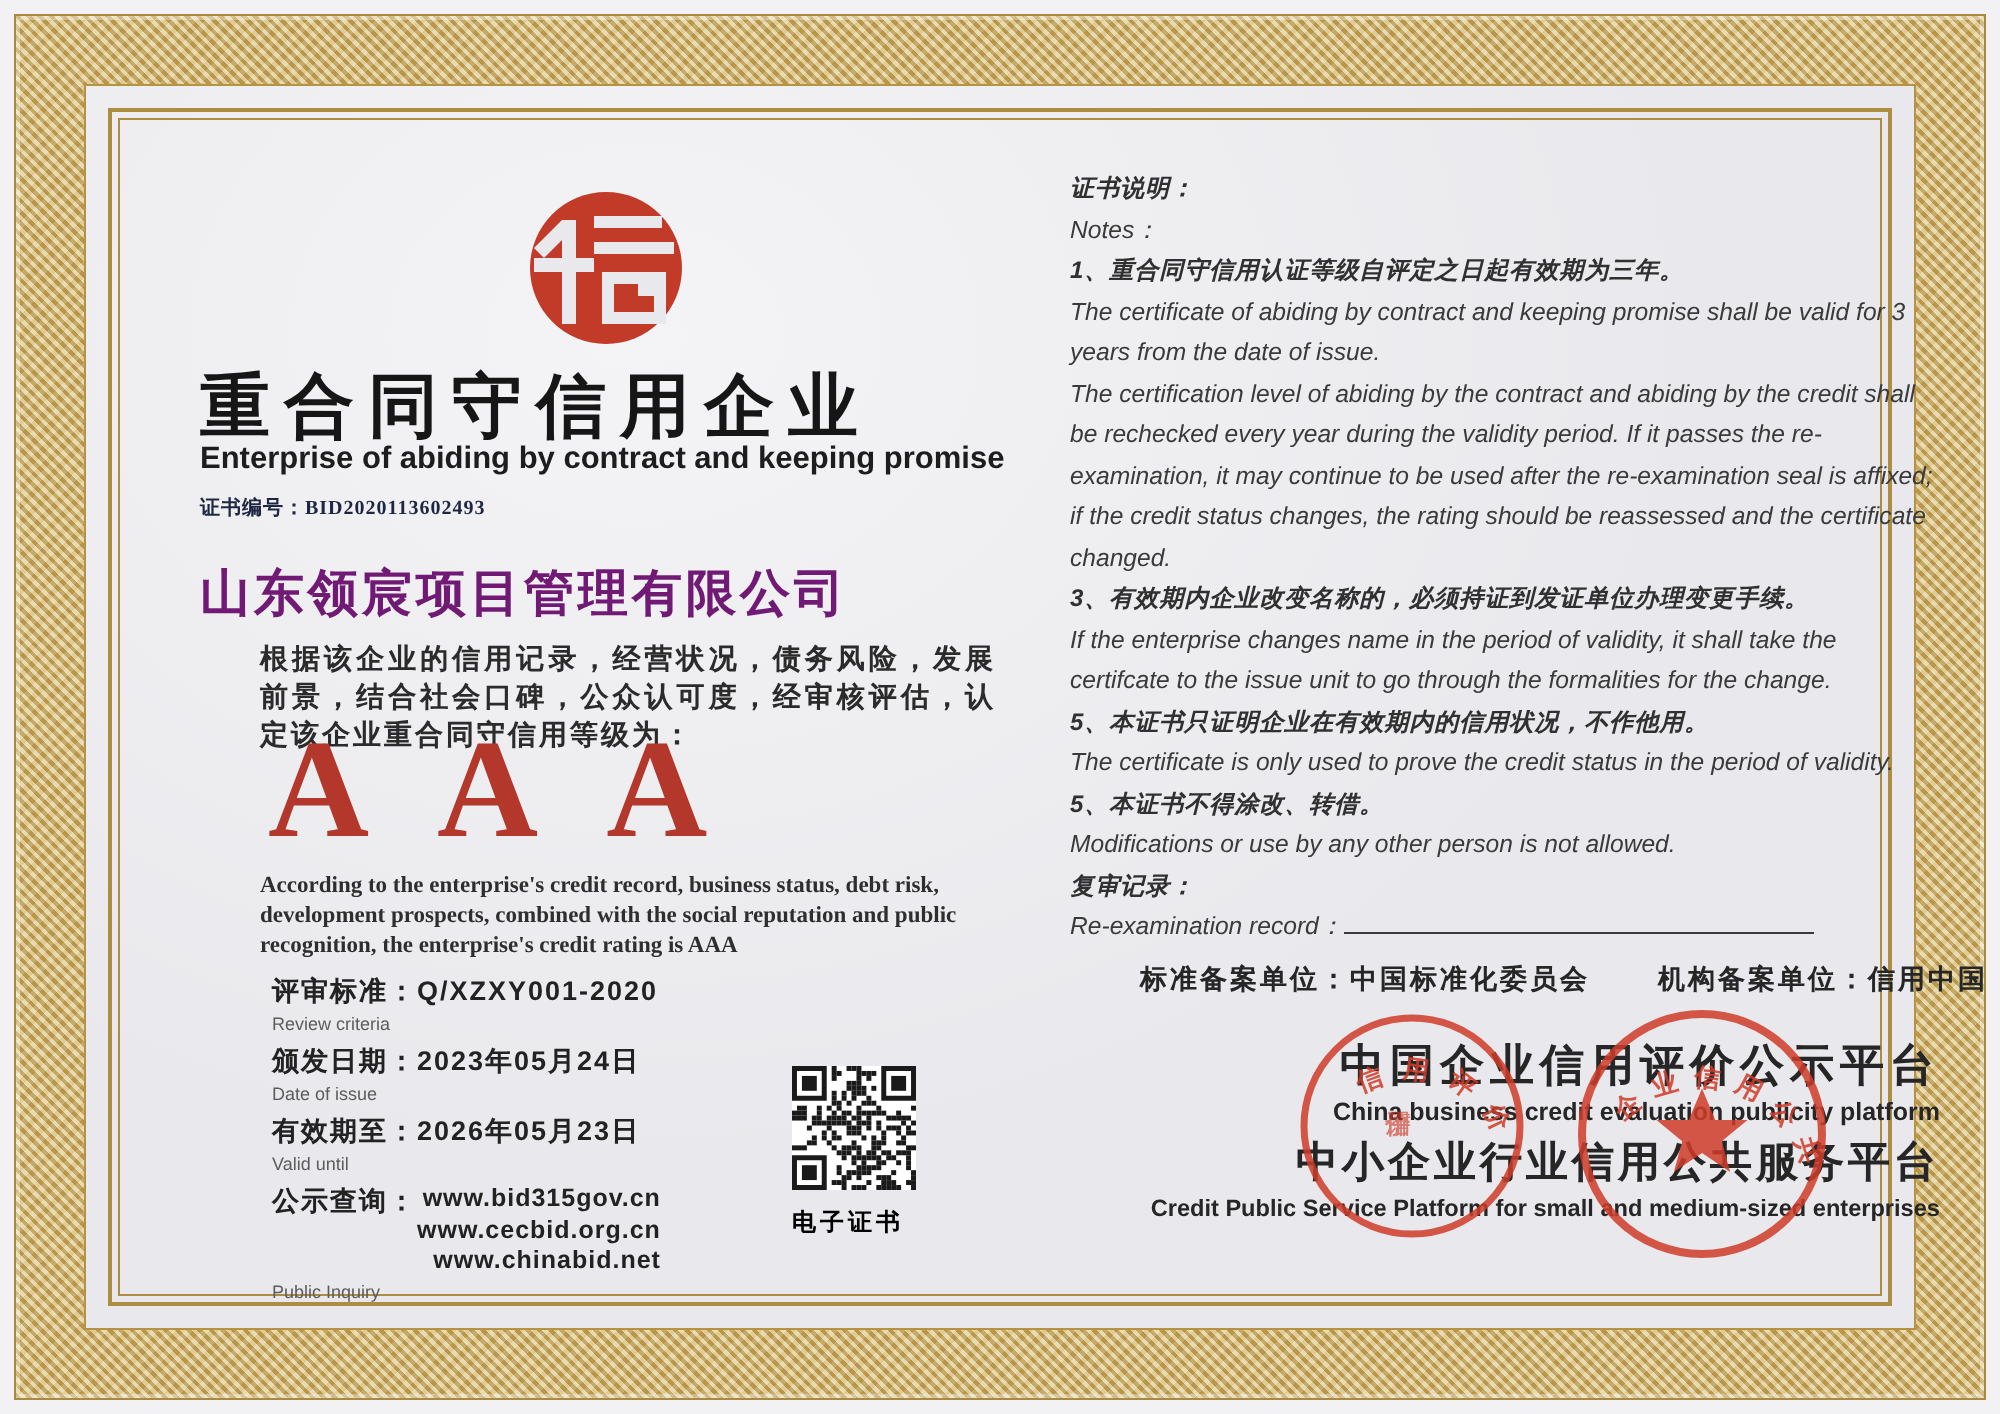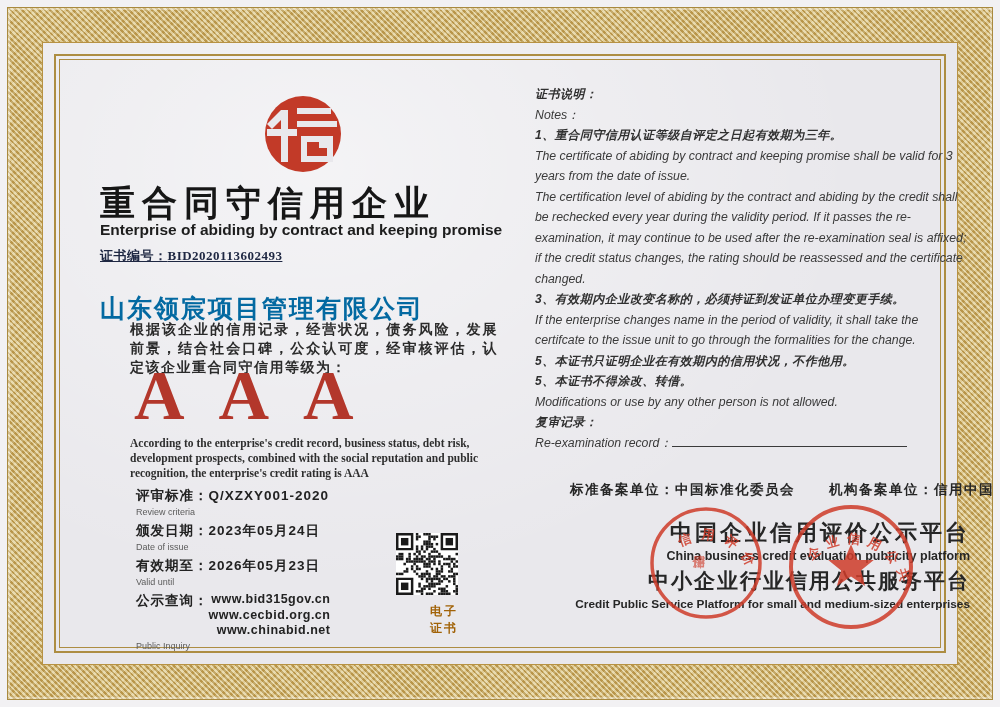--- a/index.html
+++ b/index.html
@@ -32,37 +32,37 @@
     outline-offset:-6px;
     pointer-events:none;
   }
   .abs{position:absolute;}
   .ctr{text-align:left;}
 
   
   .logo-box{left:258px;top:90px;width:90px;height:88px;}
   .cert-title{left:100px;top:180px;width:410px;font-size:35px;font-weight:bold;letter-spacing:7px;color:#161616;}
   .cert-subtitle{left:100px;top:221px;width:410px;font-size:15.5px;font-weight:bold;color:#1d1d1d;}
-  .cert-no{left:100px;top:247px;width:410px;font-size:13px;font-weight:bold;
-    font-family:"Liberation Serif","DejaVu Serif",serif;color:#1e2742;letter-spacing:.5px;text-decoration:underline;}
-  .company{left:100px;top:292px;width:410px;font-size:25px;font-weight:600;letter-spacing:2px;color:#0369a1;}
+  .cert-no{left:100px;top:247px;width:410px;font-size:10px;font-weight:bold;
+    font-family:"Liberation Serif","DejaVu Serif",serif;color:#1e2742;letter-spacing:.5px;}
+  .company{left:100px;top:280px;width:410px;font-size:25px;font-weight:600;letter-spacing:2px;color:#701a75;}
   .statement-cn{left:130px;top:320px;width:368px;font-size:14px;line-height:19px;
     letter-spacing:1.5px;text-align:justify;font-weight:600;color:#2b2b2b;}
   .rating{left:100px;top:356px;width:410px;font-size:70px;font-weight:bold;letter-spacing:34px;
     text-indent:34px;color:#b3372b;font-family:"Liberation Serif","DejaVu Serif",serif;}
   .statement-en{left:130px;top:436px;width:372px;font-size:11.5px;line-height:15px;font-weight:bold;
     font-family:"Liberation Serif","DejaVu Serif",serif;color:#2e2e2e;}
   .field{left:136px;width:280px;font-size:13.5px;font-weight:600;letter-spacing:1px;color:#222;}
   .field .sub{display:block;font-size:9px;font-weight:normal;letter-spacing:0;color:#5c5c5c;margin-top:2px;}
   .f1{top:487px;} .f2{top:522px;} .f3{top:557px;} .f4{top:592px;}
   .urls{display:inline-block;vertical-align:top;font-weight:600;letter-spacing:.5px;}
   .urls div{line-height:15.5px;font-size:12.5px;text-align:right;}
   .qr-wrap{left:396px;top:533px;width:62px;}
   .qr-wrap svg{display:block;background:#fff;}
-  .qr-label{margin-top:8px;font-size:12px;font-weight:600;letter-spacing:2px;text-align:right;color:#a16207;margin-left:28px;}
+  .qr-label{margin-top:8px;font-size:12px;font-weight:600;letter-spacing:2px;text-align:left;color:#000000;}
 
   
   .notes-col{left:535px;top:84px;width:433px;font-size:12px;line-height:20.5px;color:#333;}
   .notes-col p{margin:0;font-style:italic;}
   .notes-col .cn{letter-spacing:.5px;font-weight:600;color:#303030;}
   .notes-col .en{font-weight:normal;color:#3a3a3a;font-size:12.3px;}
   .nh{margin-bottom:1px;}
   .reexam-row{margin-top:1px;}
   .reexam-line{display:inline-block;width:235px;border-bottom:1.2px solid #3a3a3a;height:12px;}
 
@@ -353,20 +353,21 @@
 
 <div class="abs notes-col">
   <p class="cn nh">证书说明：</p>
   <p class="en nh">Notes：</p>
   <p class="cn">1、重合同守信用认证等级自评定之日起有效期为三年。</p>
   <p class="en">The certificate of abiding by contract and keeping promise shall be valid for 3 years from the date of issue.</p>
   <p class="en">The certification level of abiding by the contract and abiding by the credit shall be rechecked every year during the validity period. If it passes the re-examination, it may continue to be used after the re-examination seal is affixed; if the credit status changes, the rating should be reassessed and the certificate changed.</p>
   <p class="cn">3、有效期内企业改变名称的，必须持证到发证单位办理变更手续。</p>
   <p class="en">If the enterprise changes name in the period of validity, it shall take the certifcate to the issue unit to go through the formalities for the change.</p>
   <p class="cn">5、本证书只证明企业在有效期内的信用状况，不作他用。</p>
+  <p class="en">The certificate is only used to prove the credit status in the period of validity.</p>
   <p class="cn">5、本证书不得涂改、转借。</p>
   <p class="en">Modifications or use by any other person is not allowed.</p>
   <p class="cn reexam-row">复审记录：</p>
   <p class="en"><span>Re-examination record：</span><span class="reexam-line"></span></p>
 </div>
 
 <div class="abs filing">
   <span>标准备案单位：中国标准化委员会</span><span class="gap"></span><span>机构备案单位：信用中国</span>
 </div>
 

